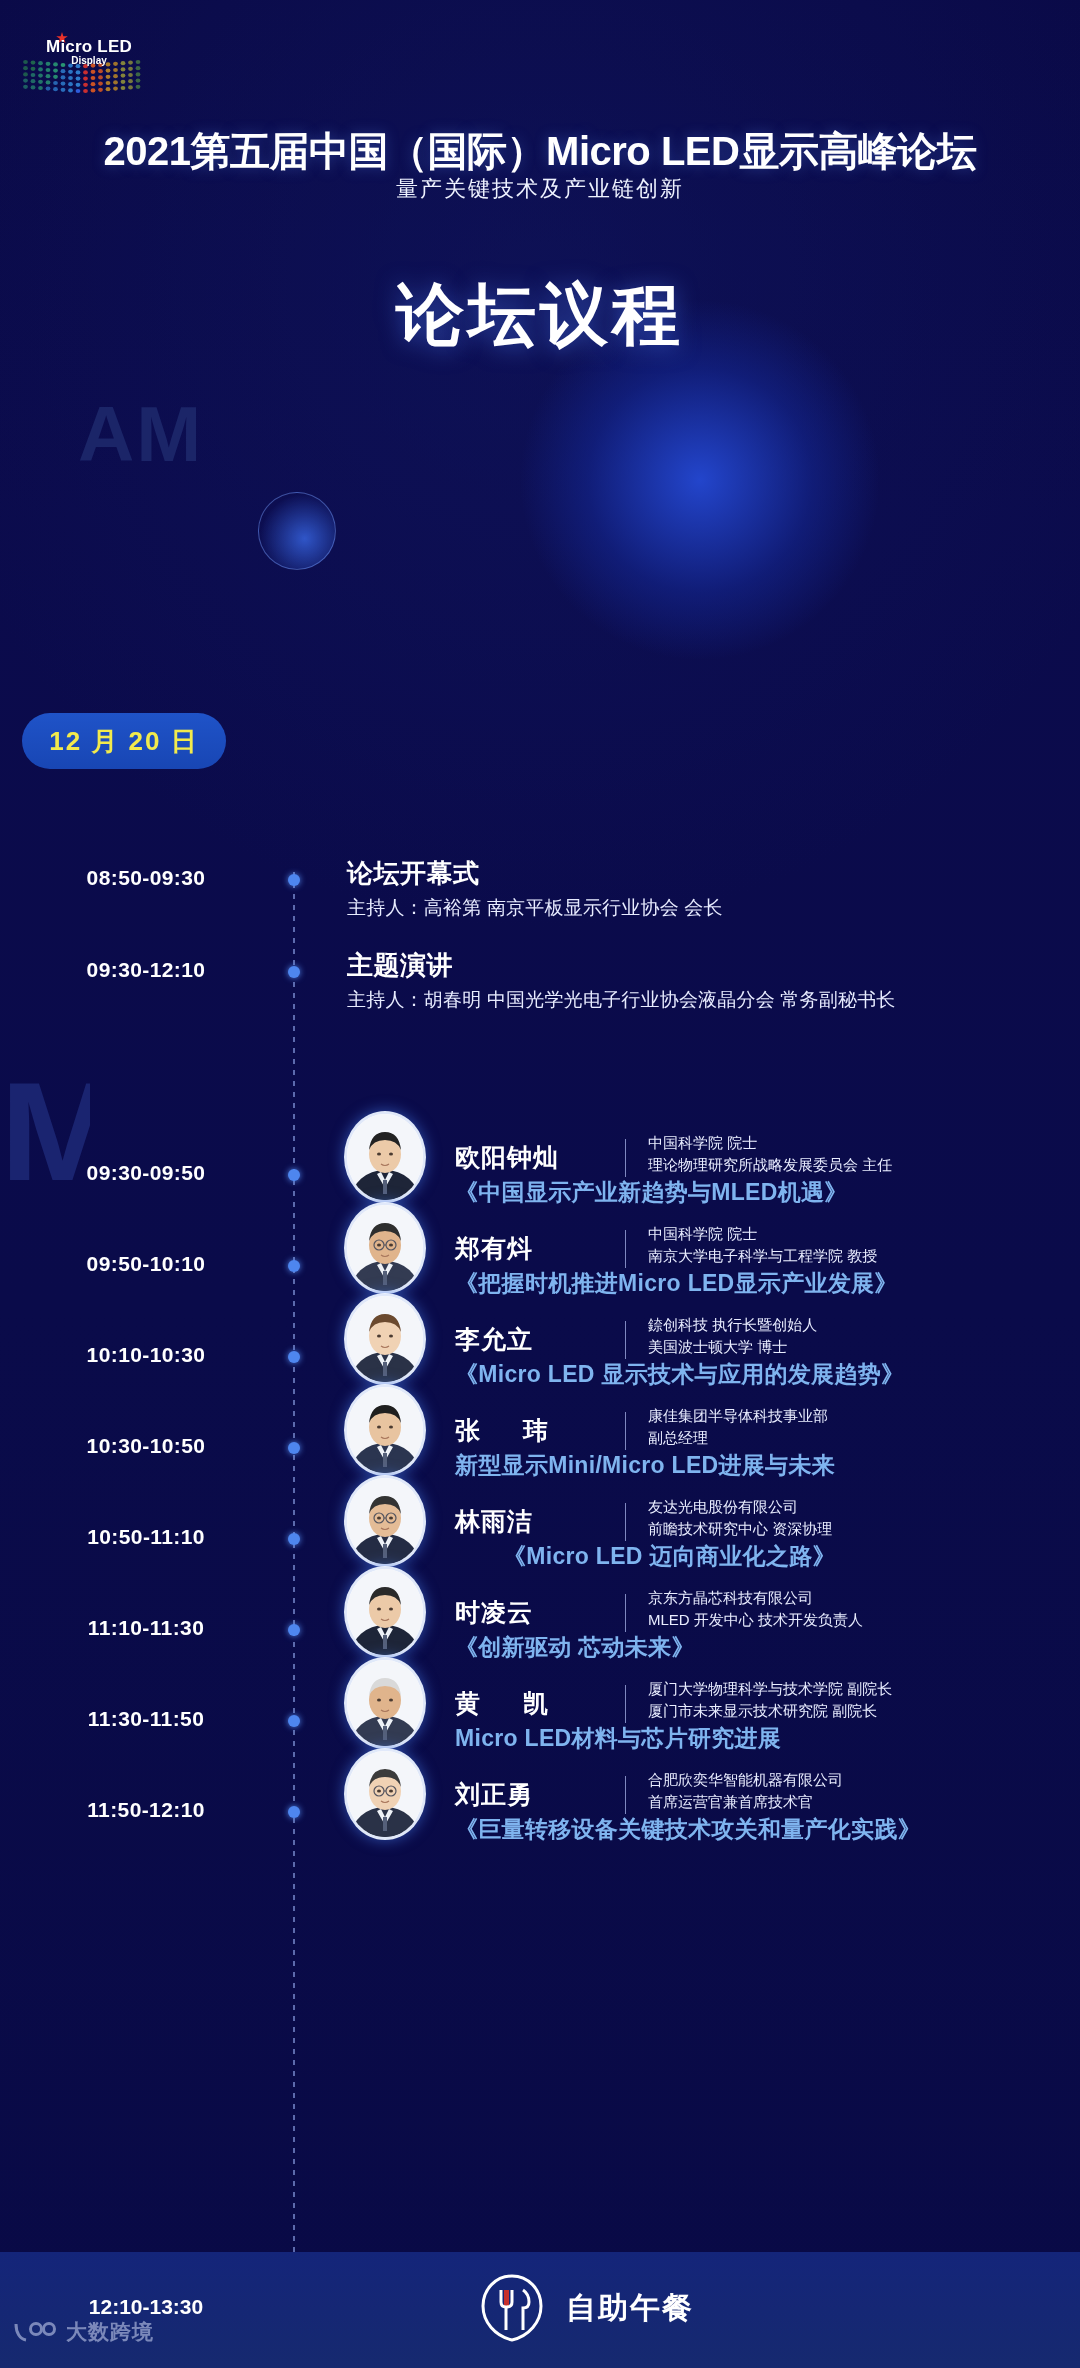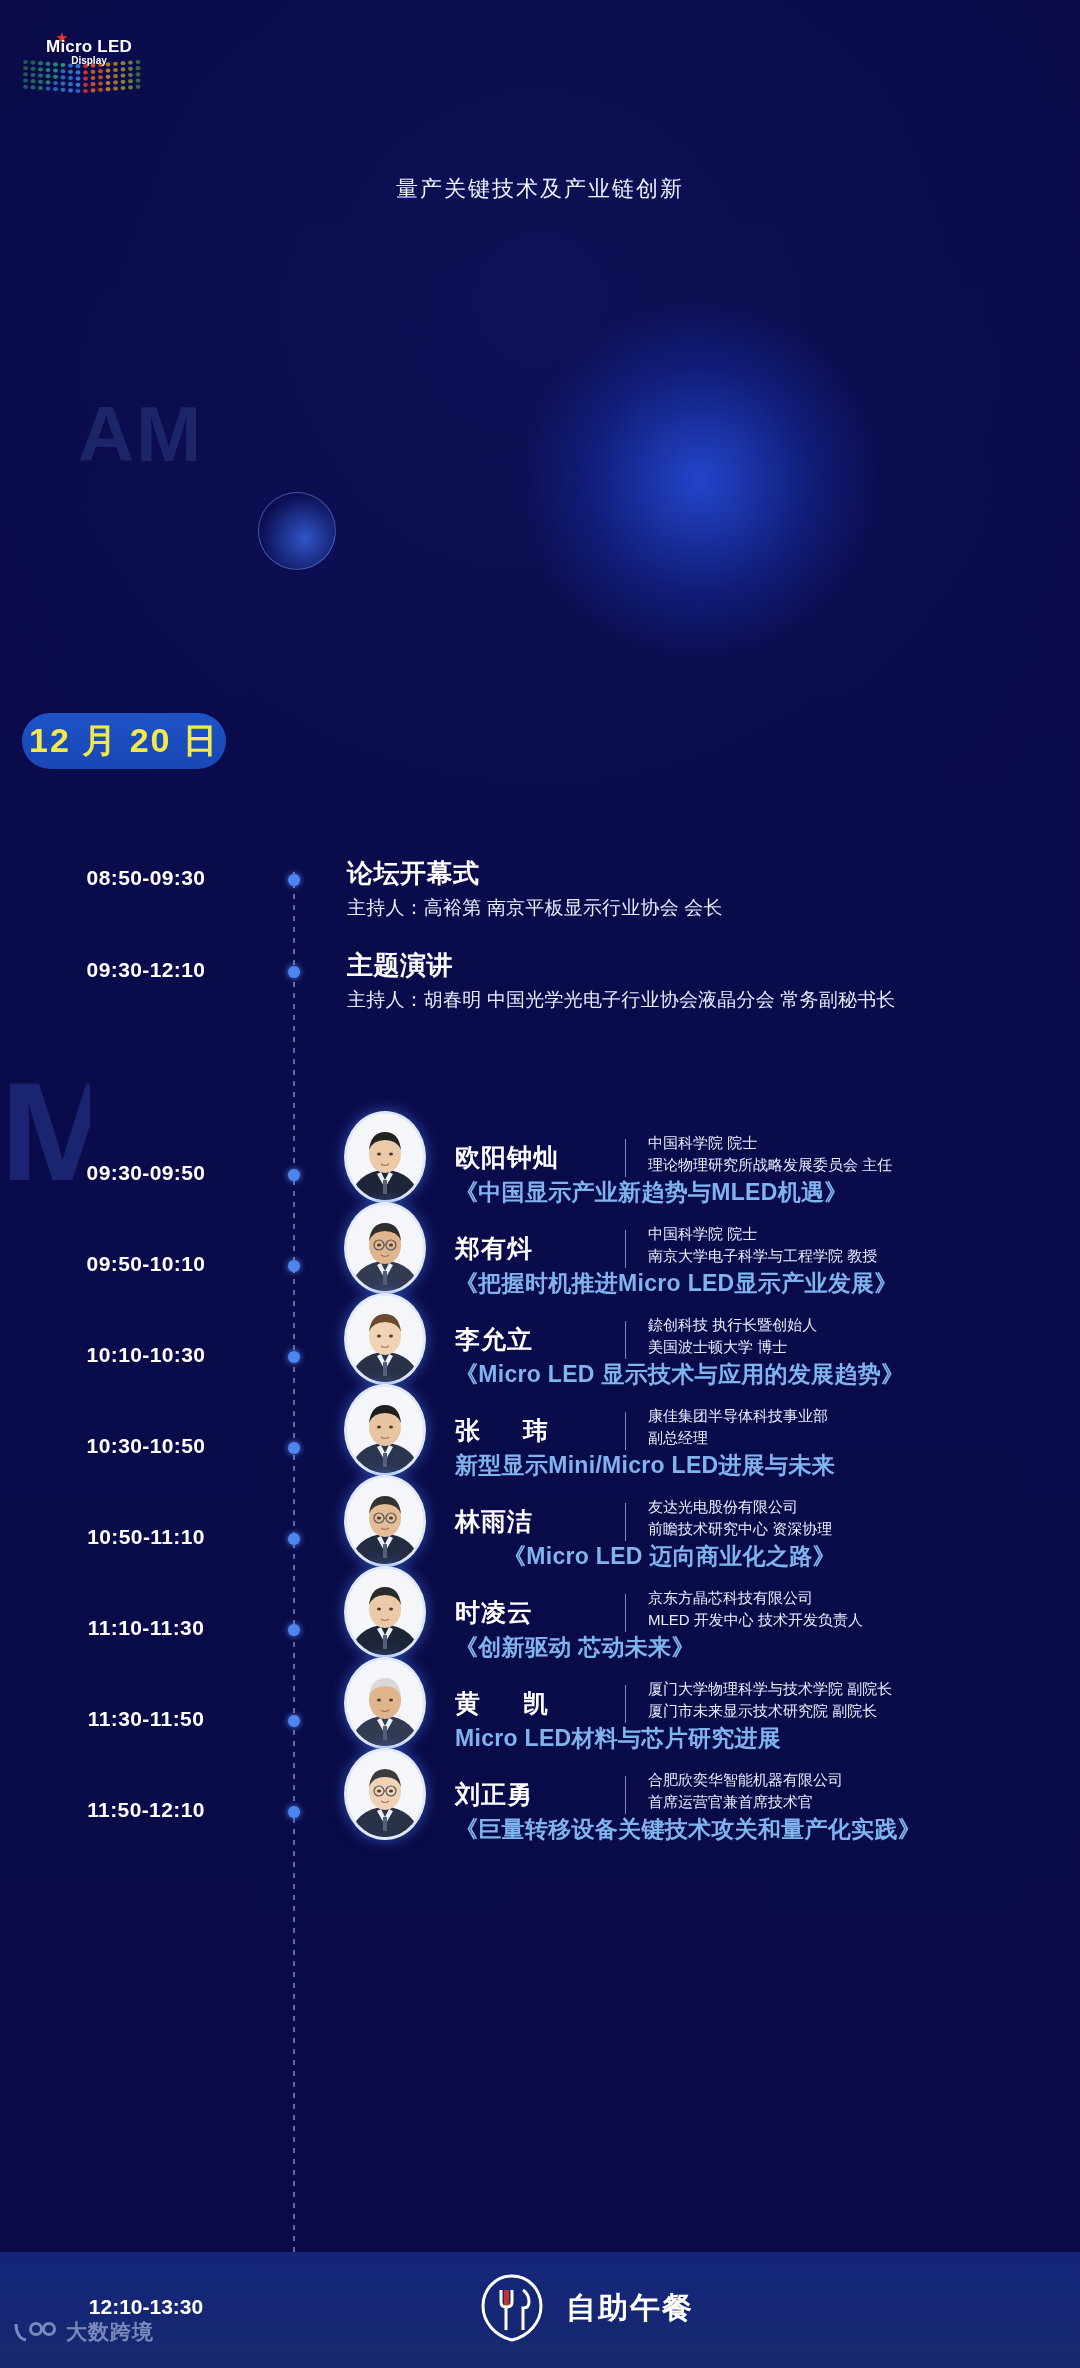--- a/index.html
+++ b/index.html
@@ -64,21 +64,21 @@
     position:absolute; left:78px; top:395px;
     font-size:78px; font-weight:800; color:#1b2568; letter-spacing:2px;
     line-height:1;
   }
 
   
   .date-pill {
     position:absolute; left:22px; top:713px; width:204px; height:56px;
     background:linear-gradient(180deg,#1f53c8,#1846b4);
     border-radius:30px; display:flex; align-items:center; justify-content:center;
-    font-size:34px; font-weight:700; color:#f2ea4c; letter-spacing:2px;
+    font-size:26px; font-weight:700; color:#f2ea4c; letter-spacing:2px;
   }
 
   
   .timeline {
     position:absolute; left:293px; top:872px; width:2px; height:1398px;
     background:repeating-linear-gradient(to bottom, rgba(160,185,255,.55) 0 5px, rgba(160,185,255,0) 5px 11px);
   }
   .row { position:absolute; left:0; width:1080px; }
   .row .time {
     position:absolute; left:10px; width:272px; text-align:center;
@@ -236,22 +236,24 @@
           <ellipse cx="116" cy="28.8" rx="2.4" ry="2.1" fill="#6fc040" opacity="0.5"></ellipse>
         </g>
     </svg>
     <div class="logo-star"></div>
     <div class="logo-text">
       <div class="logo-main">Micro LED</div>
       <div class="logo-sub">Display</div>
     </div>
   </div>
 
+  <div class="title">2021第五届中国（国际）Micro LED显示高峰论坛</div>
   <div class="subtitle">量产关键技术及产业链创新</div>
   <div class="am-watermark">AM</div>
+  <div class="hero">论坛议程</div>
 
   <div class="date-pill">
     <span>12 月 20 日</span>
   </div>
 
   <div class="timeline"></div>
 
   <div id="agenda-root">
       <div class="row">
         <div class="time" style="top: 866px;">08:50-09:30</div>

